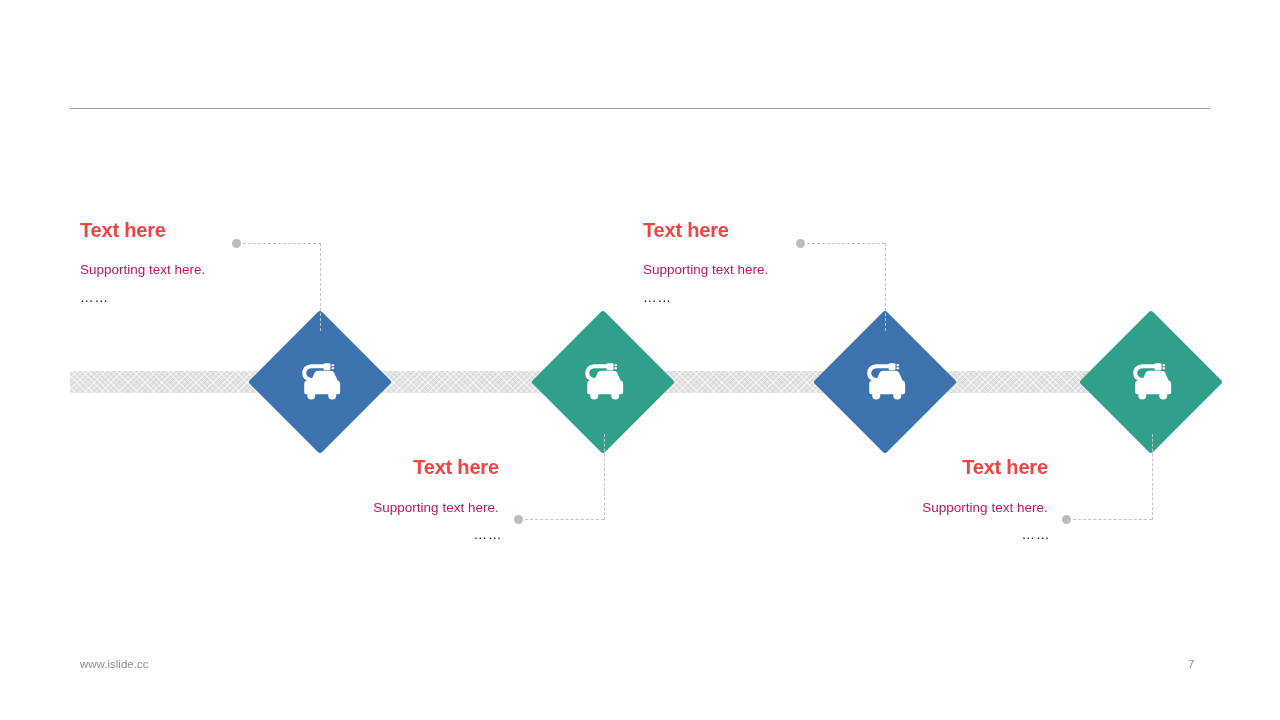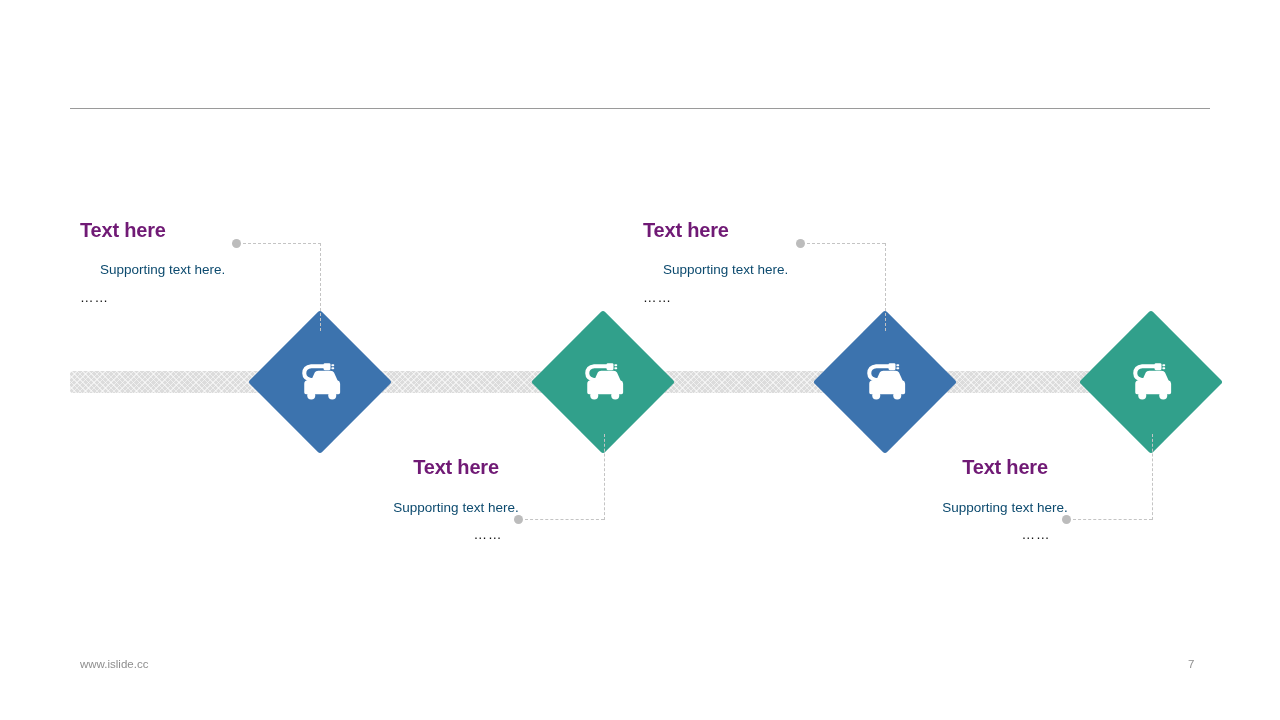--- a/index.html
+++ b/index.html
@@ -85,29 +85,28 @@
     pointer-events: none;
   }
 
   
   .block-title {
     position: absolute;
     font-size: 20px;
     font-weight: bold;
     letter-spacing: -0.2px;
     white-space: nowrap;
-    color: #701a75;
+    color: #ef4444;
   }
   .block-sub {
     position: absolute;
     font-size: 13.5px;
     font-weight: normal;
     white-space: nowrap;
-    color: #0c4a6e;
-    margin-left: 20px;
+    color: #be185d;
   }
   .block-dots {
     position: absolute;
     font-size: 13.5px;
     letter-spacing: 1px;
     white-space: nowrap;
     color: #111111;
   }
   .align-left  { text-align: left; }
   .align-center{ text-align: center; }

